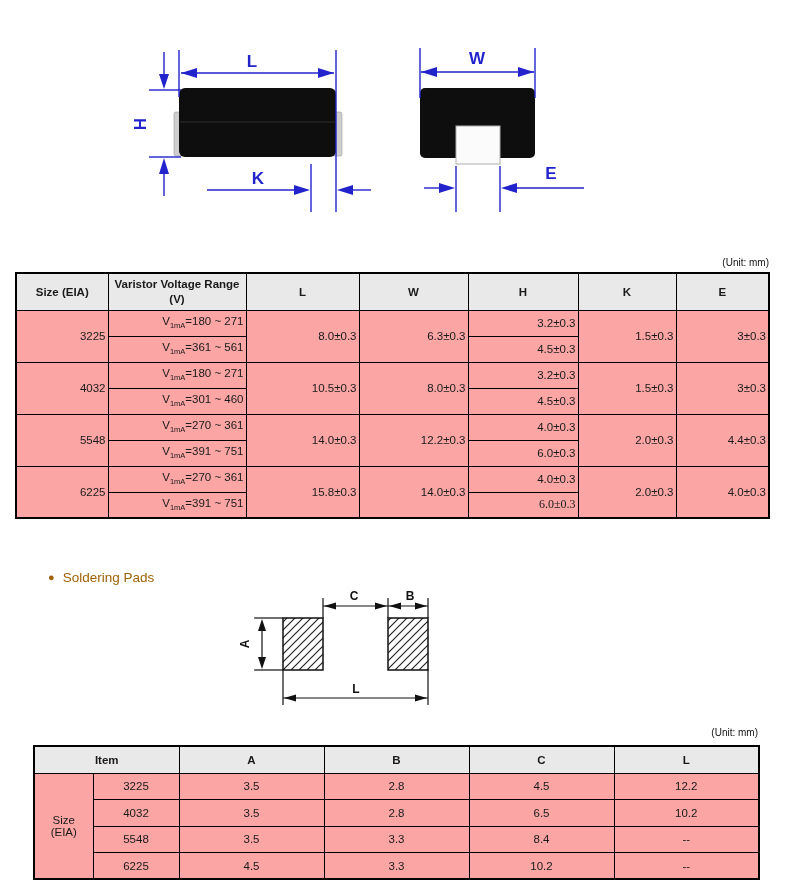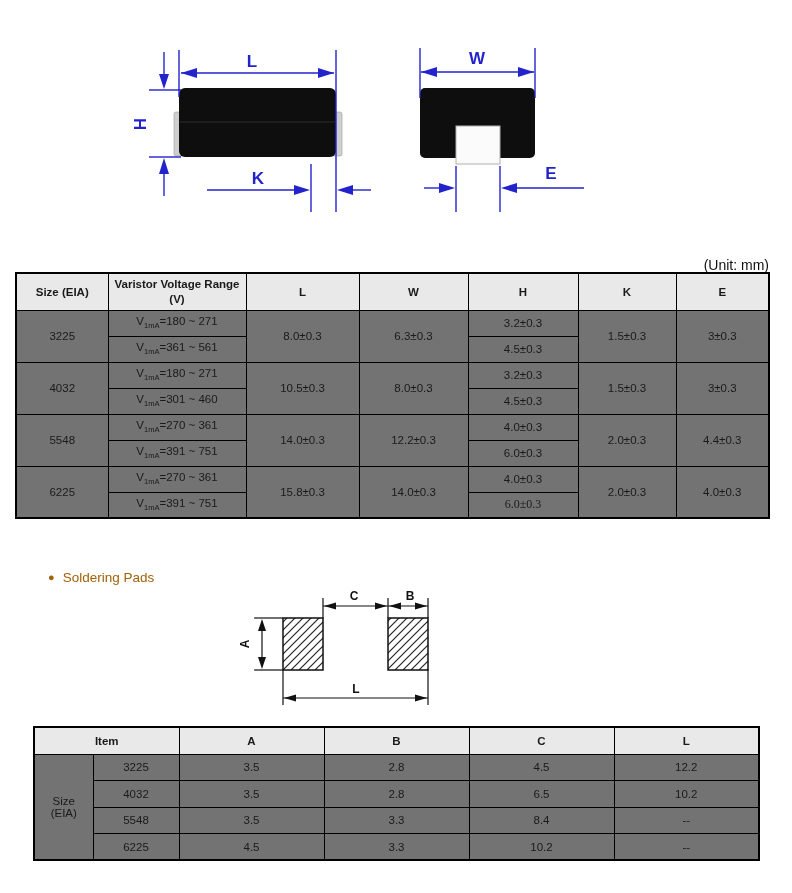--- a/index.html
+++ b/index.html
@@ -15,37 +15,37 @@
   
   svg text { font-family:"Liberation Sans", sans-serif; }
   .dl { stroke:var(--dim-blue); stroke-width:1.4; fill:none; }
   .da { fill:var(--dim-blue); stroke:none; }
   .dt { fill:var(--dim-blue); font-size:17px; font-weight:600; }
   .pl { stroke:#111; stroke-width:1.2; fill:none; }
   .pa { fill:#111; stroke:none; }
   .pt { fill:#111; font-size:12px; font-weight:bold; }
 
   
-  table { border-collapse:collapse; table-layout:fixed; background:#737373; }
+  table { border-collapse:collapse; table-layout:fixed; background:#fca5a5; }
   th, td { border:1px solid #000; text-align:center; vertical-align:middle; padding:0 2px; }
   th { background:var(--header-bg); font-weight:bold; font-size:11.5px; line-height:1.25; }
   td { font-size:11.5px; }
 
   #dim-table { left:15px; top:272px; width:753px; border:2px solid #000; }
   #dim-table th { height:37px; }
-  #dim-table td { height:26px; }
-
-  #pads-table { left:33px; top:726px; width:725px; border:2px solid #000; }
+  #dim-table td { height:26px;text-align:right; }
+
+  #pads-table { left:33px; top:745px; width:725px; border:2px solid #000; }
   #pads-table th { height:27px; }
   #pads-table td { height:26.5px; }
 
   .serif { font-family:"Liberation Serif", serif; font-size:12px; }
   sub.vsub { font-size:7.5px; }
 
-  .unit-note { font-size:14px; color:#111; }
+  .unit-note { font-size:10px; color:#111; }
   #unit1 { top:257px; right:23px; }
   #unit2 { top:727px; right:34px; }
 
   #pads-heading { left:48px; top:570px; font-size:13.5px; color:#a16207; }
   #pads-heading .bullet { font-size:11px; margin-right:8px; position:relative; top:-1px; }
 </style>
 </head>
 <body>
 
 <div>

